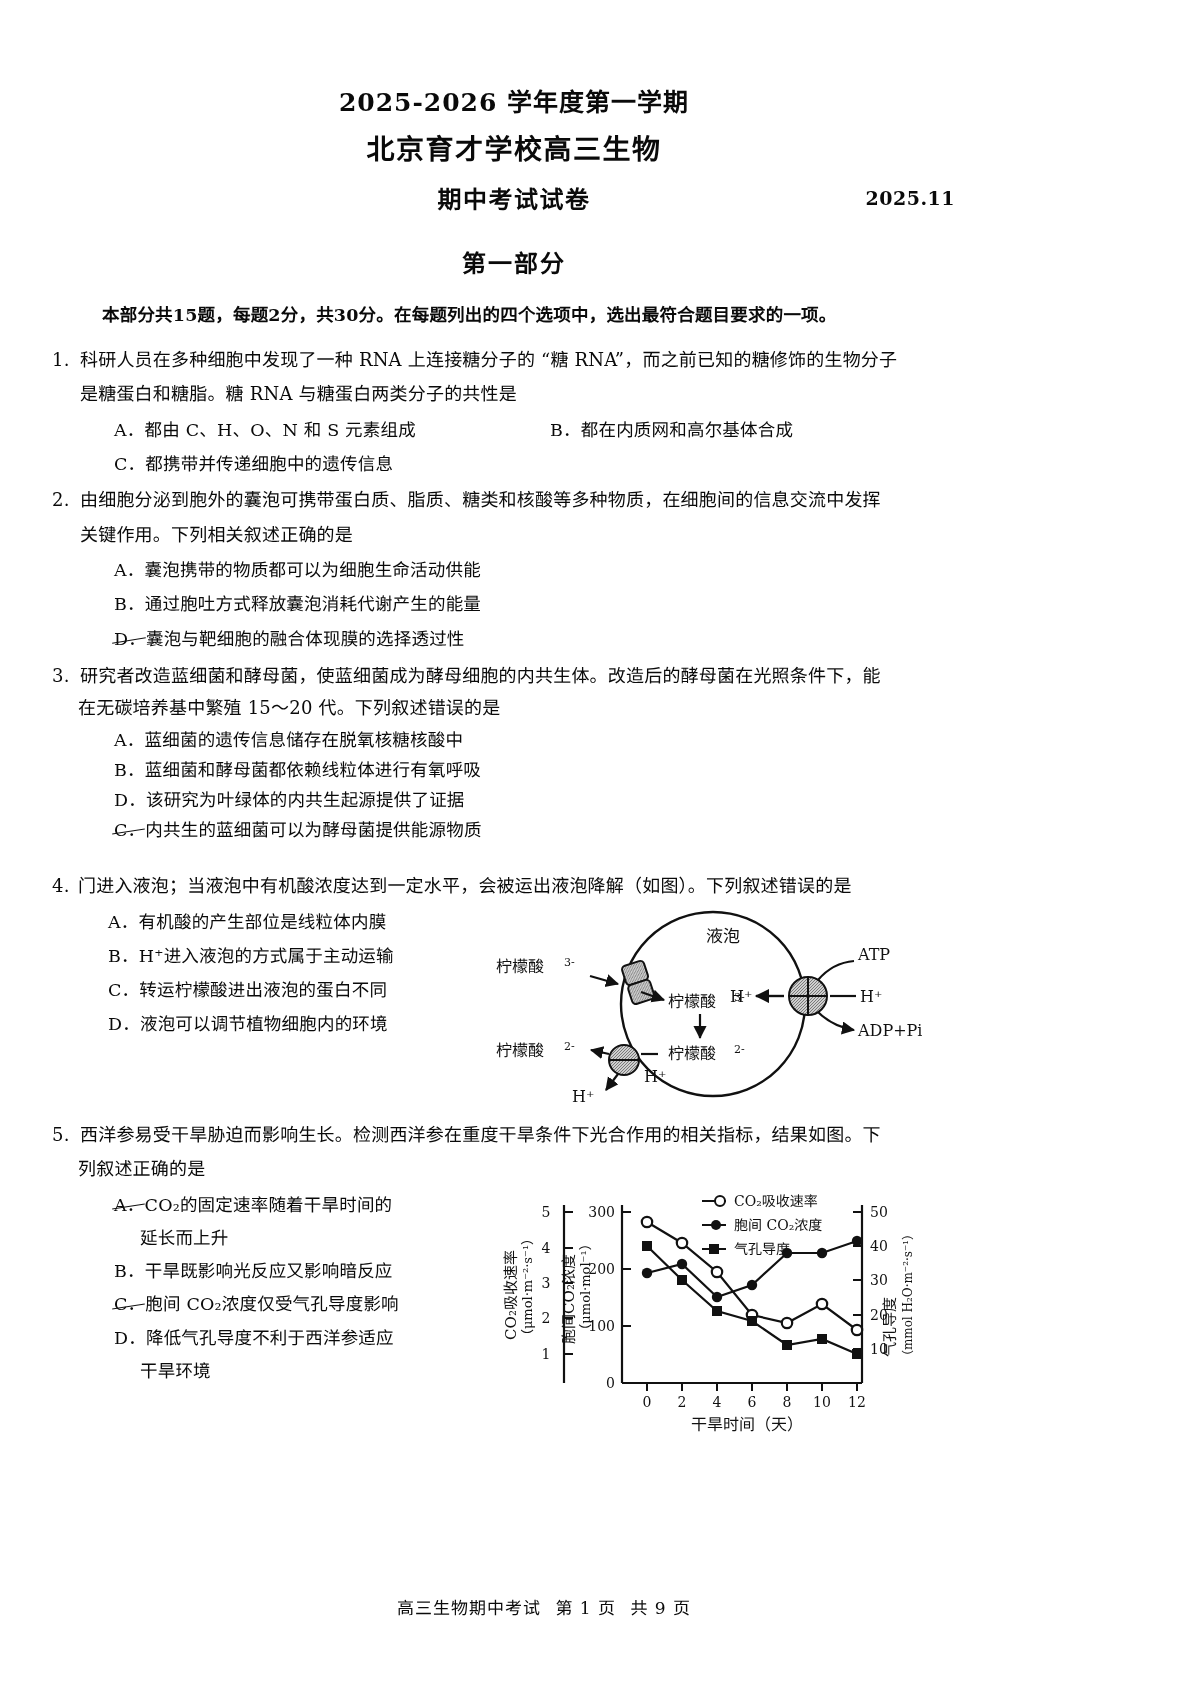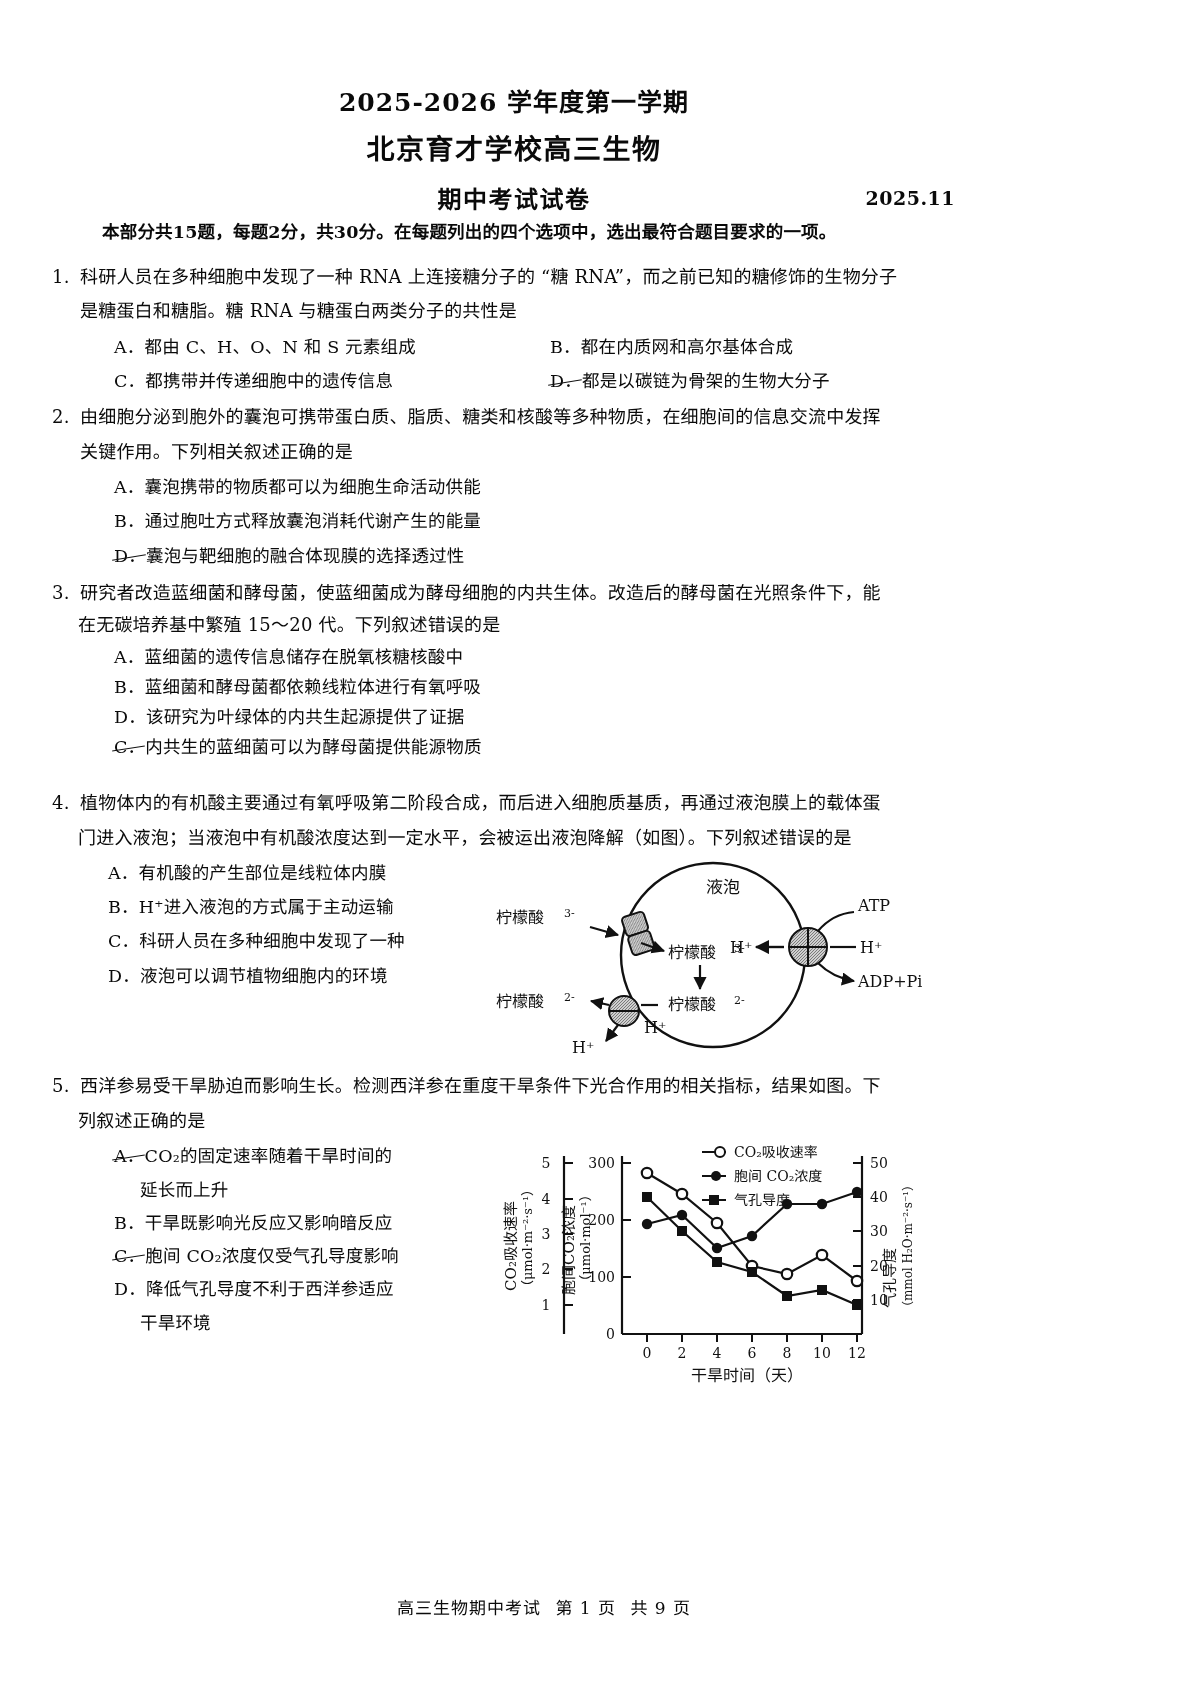--- a/index.html
+++ b/index.html
@@ -102,20 +102,21 @@
 
   <div class="hdr">
     <div class="hdr-l1">2025-2026 学年度第一学期</div>
     <div class="hdr-l2">北京育才学校高三生物</div>
     <div class="hdr-l3wrap">
       <span class="hdr-l3">期中考试试卷</span>
       <span class="hdr-date">2025.11</span>
     </div>
   </div>
 
+  <div class="part-title">第一部分</div>
 
   <div class="instr">本部分共15题，每题2分，共30分。在每题列出的四个选项中，选出最符合题目要求的一项。</div>
 
   <div class="q" style="margin-bottom:2px;">
     <div class="q-body">
       <span class="q-num">1.</span>
       <span class="q-stem">科研人员在多种细胞中发现了一种 RNA 上连接糖分子的 “糖 RNA”，而之前已知的糖修饰的生物分子</span>
       <span class="q-stem">是糖蛋白和糖脂。糖 RNA 与糖蛋白两类分子的共性是</span>
     </div>
     <div class="opts">
@@ -124,23 +125,20 @@
           <span class="opt-lbl">A．</span><span>都由 C、H、O、N 和 S 元素组成</span>
         </div>
         <div class="opt">
           <span class="opt-lbl">B．</span><span>都在内质网和高尔基体合成</span>
         </div>
       </div>
       <div class="opts-2col">
         <div class="opt">
           <span class="opt-lbl">C．</span><span>都携带并传递细胞中的遗传信息</span>
         </div>
-        <div class="opt">
-          <span class="opt-lbl strike">D．</span><span>都是以碳链为骨架的生物大分子</span>
-        </div>
       </div>
     </div>
   </div>
 
   <div class="q">
     <div class="q-body">
       <span class="q-num">2.</span>
       <span class="q-stem">由细胞分泌到胞外的囊泡可携带蛋白质、脂质、糖类和核酸等多种物质，在细胞间的信息交流中发挥</span>
       <span class="q-stem">关键作用。下列相关叙述正确的是</span>
     </div>
@@ -175,34 +173,33 @@
       </div>
       <div class="opt" style="line-height:1.72;">
         <span class="opt-lbl strike">C．</span><span>内共生的蓝细菌可以为酵母菌提供能源物质</span>
       </div>
     </div>
   </div>
 
   <div class="q" style="margin-top:24px;">
     <div class="q-body">
       <span class="q-num">4.</span>
-      <span class="q-stem">植物体内的有机酸主要通过有氧呼吸第二阶段合成，而后进入细胞质基质，再通过液泡膜上的载体蛋</span>
       <span class="q-stem" style="padding-left:0;">门进入液泡；当液泡中有机酸浓度达到一定水平，会被运出液泡降解（如图）。下列叙述错误的是</span>
     </div>
 
     <div class="q4-row">
       <div class="q4-opts opts">
         <div class="opt" style="padding-left:30px;line-height:1.95;">
           <span class="opt-lbl">A．</span><span>有机酸的产生部位是线粒体内膜</span>
         </div>
         <div class="opt" style="padding-left:30px;line-height:1.95;">
           <span class="opt-lbl">B．</span><span>H⁺进入液泡的方式属于主动运输</span>
         </div>
         <div class="opt" style="padding-left:30px;line-height:1.95;">
-          <span class="opt-lbl">C．</span><span>科研人员在多种细胞中发现了一种</span>
+          <span class="opt-lbl">C．</span><span>转运柠檬酸进出液泡的蛋白不同</span>
         </div>
         <div class="opt" style="padding-left:30px;line-height:1.95;">
           <span class="opt-lbl">D．</span><span>液泡可以调节植物细胞内的环境</span>
         </div>
       </div>
 
       <div class="q4-fig">
         <svg width="470" height="200" viewBox="0 0 470 200">
           <defs>
             <marker id="ah" markerWidth="7" markerHeight="7" refX="5.5" refY="3" orient="auto">

